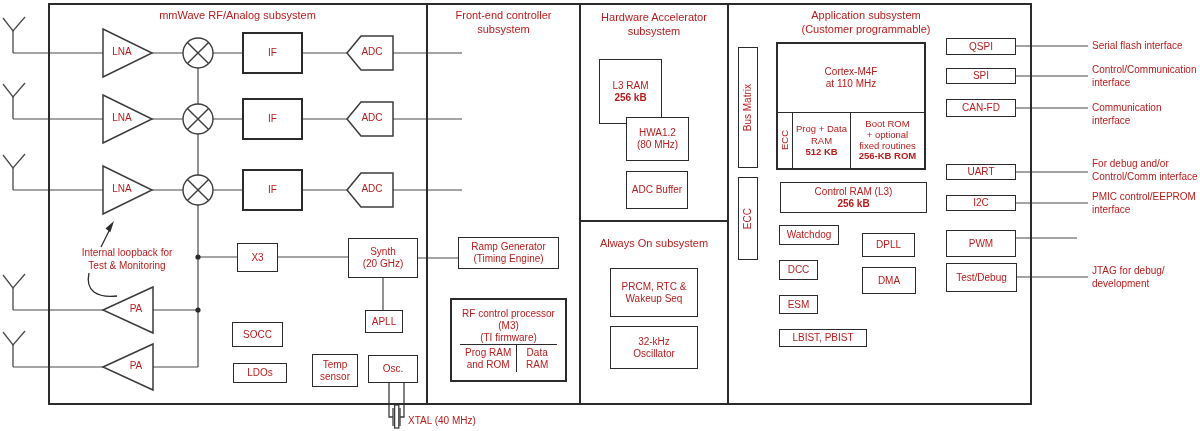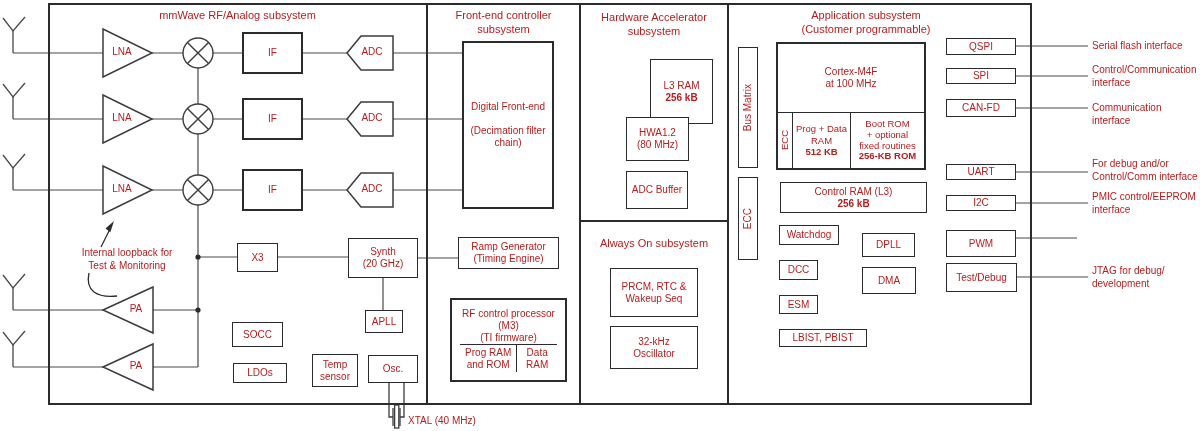--- a/index.html
+++ b/index.html
@@ -170,61 +170,57 @@
   <div class="box" style="left:348px; top:238px; width:70px; height:40px;">Synth
 (20 GHz)</div>
   <div class="box" style="left:365px; top:310px; width:38px; height:23px;">APLL</div>
   <div class="box" style="left:232px; top:322px; width:51px; height:25px;">SOCC</div>
   <div class="box" style="left:233px; top:363px; width:54px; height:20px;">LDOs</div>
   <div class="box" style="left:312px; top:354px; width:46px; height:33px;">Temp
 sensor</div>
   <div class="box" style="left:368px; top:355px; width:50px; height:28px;">Osc.</div>
   <div class="lbl" style="left:408px; top:415px;">XTAL (40 MHz)</div>
 
-  <div class="box bw2" style="left:462px; top:41px; width:92px; height:168px;">Digital Front-end
-
-(Decimation filter
-chain)</div>
   <div class="box" style="left:458px; top:237px; width:101px; height:32px;">Ramp Generator
 (Timing Engine)</div>
 
   <div class="box bw2" style="left:450px; top:298px; width:117px; height:84px; padding:8px; flex-direction:column; align-items:stretch; justify-content:flex-start;">
     <div class="cell" style="flex:1;">RF control processor
 (M3)
 (TI firmware)</div>
     <div style="height:31px; border-top:1.6px solid #2b2b2d; display:flex; align-items:stretch;">
       <div class="cell" style="flex:1.42;">Prog RAM
 and ROM</div>
       <div class="cell" style="flex:1; border-left:1.6px solid #2b2b2d;">Data
 RAM</div>
     </div>
   </div>
 
-  <div class="box" style="left:650px; top:59px; width:63px; height:65px;">
+  <div class="box" style="left:599px; top:59px; width:63px; height:65px;">
     <div><span class="blk">L3 RAM</span><span class="blk b">256 kB</span></div>
   </div>
   <div class="box" style="left:626px; top:117px; width:63px; height:44px;">HWA1.2
 (80 MHz)</div>
   <div class="box" style="left:626px; top:171px; width:62px; height:38px;">ADC Buffer</div>
 
   <div class="box" style="left:610px; top:268px; width:88px; height:49px;">PRCM, RTC &amp;
 Wakeup Seq</div>
   <div class="box" style="left:610px; top:326px; width:88px; height:43px;">32-kHz
 Oscillator</div>
 
   <div class="box" style="left:738px; top:47px; width:20px; height:121px;">
     <span class="vtxt">Bus Matrix</span>
   </div>
   <div class="box" style="left:738px; top:177px; width:20px; height:83px;">
     <span class="vtxt">ECC</span>
   </div>
 
   <div class="box bw2" style="left:776px; top:42px; width:150px; height:128px; padding:0; flex-direction:column; align-items:stretch; justify-content:flex-start;">
     <div class="cell" style="flex:1;">Cortex-M4F
-at 100 MHz</div>
+at 110 MHz</div>
     <div style="height:55px; border-top:1.6px solid #2b2b2d; display:flex; align-items:stretch; font-size:9.5px;">
       <div class="cell" style="width:14px; border-right:1.6px solid #2b2b2d;">
         <span class="vtxt" style="font-size:9.5px;">ECC</span>
       </div>
       <div class="cell" style="flex:1;">
         <div><span class="blk">Prog + Data
 RAM</span><span class="blk b">512 KB</span></div>
       </div>
       <div class="cell" style="width:73px; border-left:1.6px solid #2b2b2d;">
         <div style="line-height:1.15;"><span class="blk">Boot ROM

